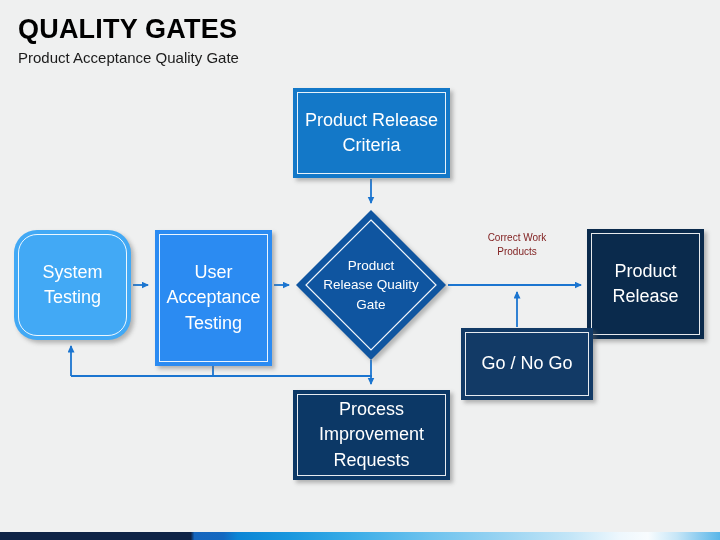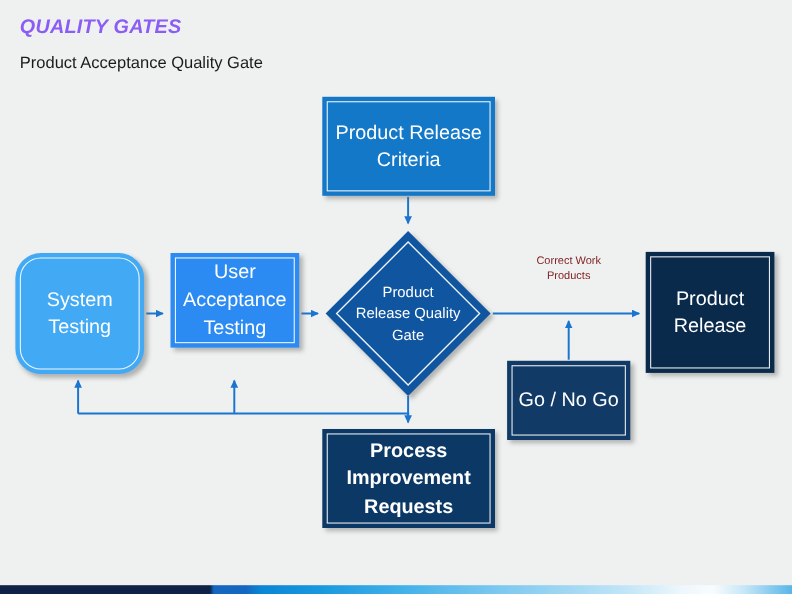--- a/index.html
+++ b/index.html
@@ -10,25 +10,24 @@
     position: relative;
     width: 720px;
     height: 540px;
     background: #EFF0F0;
     overflow: hidden;
   }
 
   .title {
     position: absolute;
     left: 18px; top: 14px;
-    font-size: 18px;
+    font-size: 27px;
     font-weight: 700;
-    color: #8b5cf6;
+    color: #000000;
     letter-spacing: 0.2px;
-    font-style: italic;
   }
   .subtitle {
     position: absolute;
     left: 18px; top: 49px;
     font-size: 15px;
     color: #1b1b1b;
   }
 
   svg.overlay {
     position: absolute;
@@ -47,23 +46,23 @@
     color: #FFFFFF;
     font-size: 18px;
     line-height: 1.4;
     white-space: pre-line;
     box-shadow: 3px 3px 4px rgba(105,105,105,0.45);
     outline: 1px solid rgba(255,255,255,0.9);
     outline-offset: -5px;
   }
   .node-prc { left: 293px; top: 88px;  width: 157px; height: 90px; }
   .node-st  { left: 14px;  top: 230px; width: 117px; height: 110px; }
-  .node-uat { left: 155px; top: 230px; width: 117px; height: 86px; }
+  .node-uat { left: 155px; top: 230px; width: 117px; height: 136px; }
   .node-pr  { left: 587px; top: 229px; width: 117px; height: 110px; }
-  .node-gng { left: 461px; top: 328px; width: 112px; height: 72px; }
+  .node-gng { left: 461px; top: 328px; width: 132px; height: 72px; }
   .node-pir { left: 293px; top: 390px; width: 157px; height: 90px; }
 
   .diamond-label {
     position: absolute;
     left: 296px; top: 210px;
     width: 150px; height: 150px;
     display: flex;
     align-items: center;
     justify-content: center;
     text-align: center;
@@ -140,21 +139,21 @@
 
   <div class="diamond-label">Product
 Release Quality
 Gate</div>
 
   <div class="node node-pr" style="background-color: rgb(10, 42, 76);">Product
 Release</div>
 
   <div class="node node-gng" style="background-color: rgb(18, 58, 102);">Go / No Go</div>
 
-  <div class="node node-pir" style="background-color: rgb(12, 56, 102); font-weight: bold;">Process
+  <div class="node node-pir" style="background-color: rgb(12, 56, 102);">Process
 Improvement
 Requests</div>
 
   <div class="edge-label label-correct">Correct Work
 Products</div>
 
 
   <div class="footer-bar" style="background: linear-gradient(90deg, rgb(13, 34, 69) 0%, rgb(13, 34, 69) 26.5%, rgb(21, 102, 190) 27%, rgb(20, 104, 192) 31%, rgb(11, 133, 213) 33%, rgb(24, 151, 222) 40%, rgb(63, 175, 232) 50%, rgb(111, 195, 238) 60%, rgb(154, 212, 242) 70%, rgb(194, 229, 247) 79%, rgb(237, 247, 253) 86%, rgb(248, 252, 254) 90%, rgb(198, 230, 247) 94%, rgb(143, 205, 240) 97%, rgb(89, 182, 232) 100%);"></div>
 
 </div>

